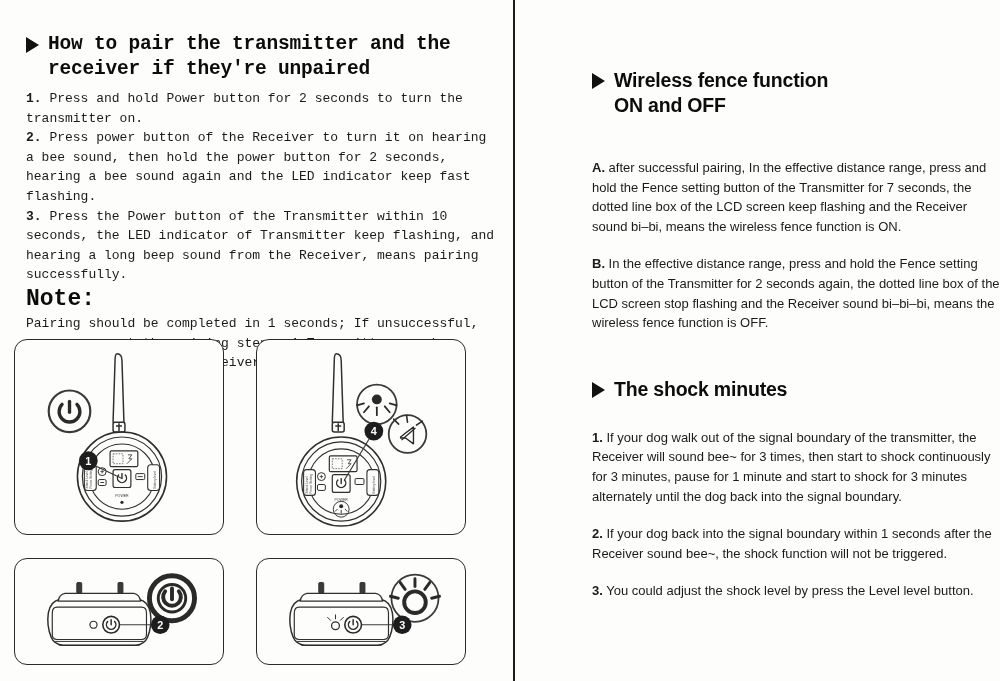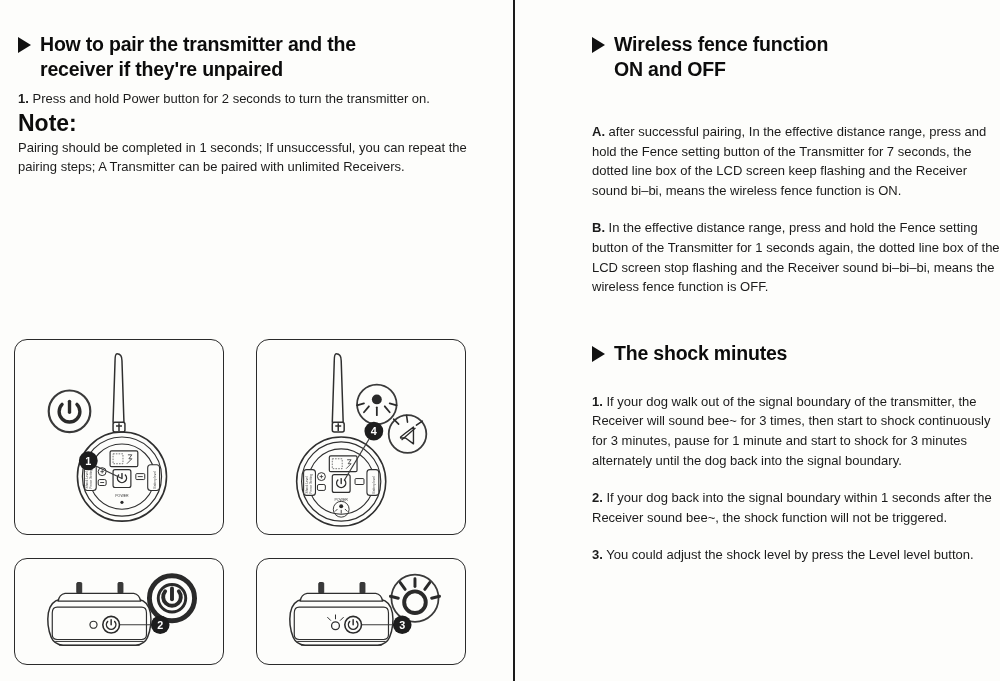--- a/index.html
+++ b/index.html
@@ -30,20 +30,21 @@
   .divider {
     width: 2px;
     background: #1a1a1a;
     flex: 0 0 2px;
     height: 681px;
   }
   .col-right {
     flex: 1;
     position: relative;
     box-sizing: border-box;
+    margin-top: 36px;
   }
 
   
   .section-head {
     display: flex;
     align-items: flex-start;
     font-weight: bold;
     font-size: 19.5px;
     line-height: 25px;
     letter-spacing: -0.2px;
@@ -74,23 +75,24 @@
   .para {
     font-size: 13px;
     line-height: 19.6px;
     color: #1b1b1b;
     margin: 0;
   }
   .para b { font-weight: bold; }
 
   .left-text {
     position: absolute;
-    left: 18px;
+    left: 26px;
     top: 32px;
     width: 470px;
+    font-family: Liberation Mono, monospace;
   }
   .left-head { margin-bottom: 7px; }
   .left-steps { margin-top: 2px; }
   .note-block { }
   .note-body { margin-top: 1px; }
 
   
   .right-text {
     position: absolute;
     left: 77px;
@@ -143,20 +145,22 @@
     <div class="left-text">
 
       <div class="section-head left-head">
         <span class="tri"></span>
         <span class="htext">How to pair the transmitter and the
 receiver if they're unpaired</span>
       </div>
 
       <div class="left-steps">
         <p class="para"><b>1.</b><span> Press and hold Power button for 2 seconds to turn the transmitter on.</span></p>
+        <p class="para"><b>2.</b><span> Press power button of the Receiver to turn it on hearing a bee sound, then hold the power button for 2 seconds, hearing a bee sound again and the LED indicator keep fast flashing.</span></p>
+        <p class="para"><b>3.</b><span> Press the Power button of the Transmitter within 10 seconds, the LED indicator of Transmitter keep flashing, and hearing a long beep sound from the Receiver, means pairing successfully.</span></p>
       </div>
 
       <div class="note-block">
         <div class="note-head">Note:</div>
         <p class="para note-body">Pairing should be completed in 1 seconds; If unsuccessful, you can repeat the pairing steps; A Transmitter can be paired with unlimited Receivers.</p>
       </div>
 
     </div>
 
     <div class="fig fig-1">
@@ -404,21 +408,21 @@
     <div class="right-text">
 
       <div class="section-head">
         <span class="tri"></span>
         <span class="htext">Wireless fence function
 ON and OFF</span>
       </div>
 
       <p class="para right-para" style="margin-top:40px;"><b>A.</b><span> after successful pairing, In the effective distance range, press and hold the Fence setting button of the Transmitter for 7 seconds, the dotted line box of the LCD screen keep flashing and the Receiver sound bi–bi, means the wireless fence function is ON.</span></p>
 
-      <p class="para right-para"><b>B.</b><span> In the effective distance range, press and hold the Fence setting button of the Transmitter for 1 seconds again, the dotted line box of the LCD screen stop flashing and the Receiver sound bi–bi–bi, means the wireless fence function is OFF.</span></p>
+      <p class="para right-para"><b>B.</b><span> In the effective distance range, press and hold the Fence setting button of the Transmitter for 2 seconds again, the dotted line box of the LCD screen stop flashing and the Receiver sound bi–bi–bi, means the wireless fence function is OFF.</span></p>
 
       <div class="section-head right-head-2">
         <span class="tri"></span>
         <span class="htext">The shock minutes</span>
       </div>
 
       <p class="para shock-first"><b>1.</b><span> If your dog walk out of the signal boundary of the transmitter, the Receiver will sound bee~ for 3 times, then start to shock continuously for 3 minutes, pause for 1 minute and start to shock for 3 minutes alternately until the dog back into the signal boundary.</span></p>
 
       <p class="para right-para"><b>2.</b><span> If your dog back into the signal boundary within 1 seconds after the Receiver sound bee~, the shock function will not be triggered.</span></p>
 

